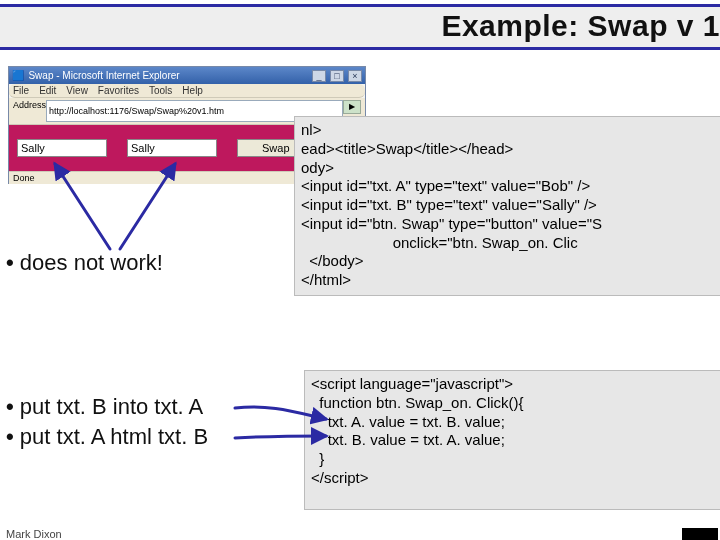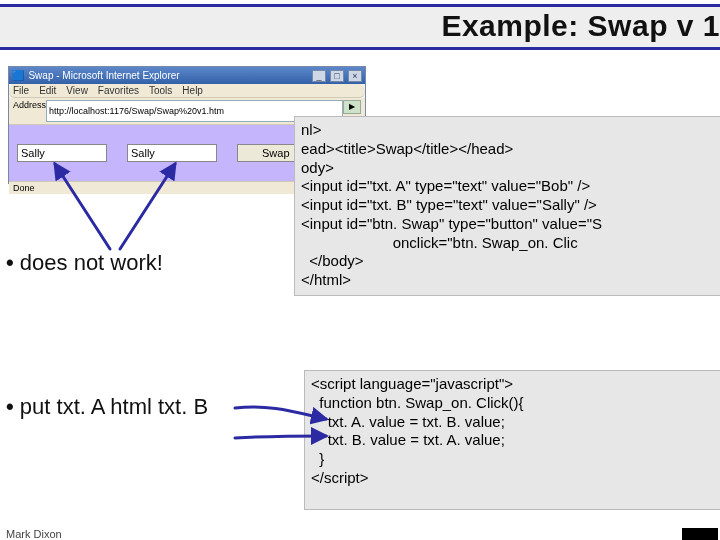--- a/index.html
+++ b/index.html
@@ -71,22 +71,22 @@
     padding: 0 2px;
     background: #fff;
   }
   .browser .addrbar .go {
     width: 18px; height: 14px;
     border: 1px solid #9a9;
     background: #cde2c9;
     font-size: 8px; text-align: center; line-height: 12px;
   }
   .browser .client {
-    background: #c4b5fd;
-    height: 56px;
+    background: #be185d;
+    height: 46px;
     display: flex; align-items: center; gap: 20px;
     padding: 6px 8px;
   }
   .browser .client input[type=text] {
     width: 90px; height: 18px;
     border: 1px solid #888;
     font-size: 11px; padding: 0 3px;
   }
   .browser .client .btn {
     height: 18px; padding: 0 24px;
@@ -197,20 +197,21 @@
 <span class="d0">  function btn. Swap_on. Click(){</span>
 <span class="d0">    txt. A. value = txt. B. value;</span>
 <span class="d0">    txt. B. value = txt. A. value;</span>
 <span class="d0">  }</span>
 <span class="d0">&lt;/script&gt;</span></div>
 
   <ul class="bullets b1">
     <li>does not work!</li>
   </ul>
   <ul class="bullets b2">
+    <li>put txt. B into txt. A</li>
     <li>put txt. A html txt. B</li>
   </ul>
 
   <svg class="svg-layer" width="720" height="540">
     <defs>
       <marker id="ah" markerWidth="6" markerHeight="6" refX="5" refY="3" orient="auto">
         <path d="M0,0 L6,3 L0,6 Z" class="arrow-head"></path>
       </marker>
     </defs>
 

